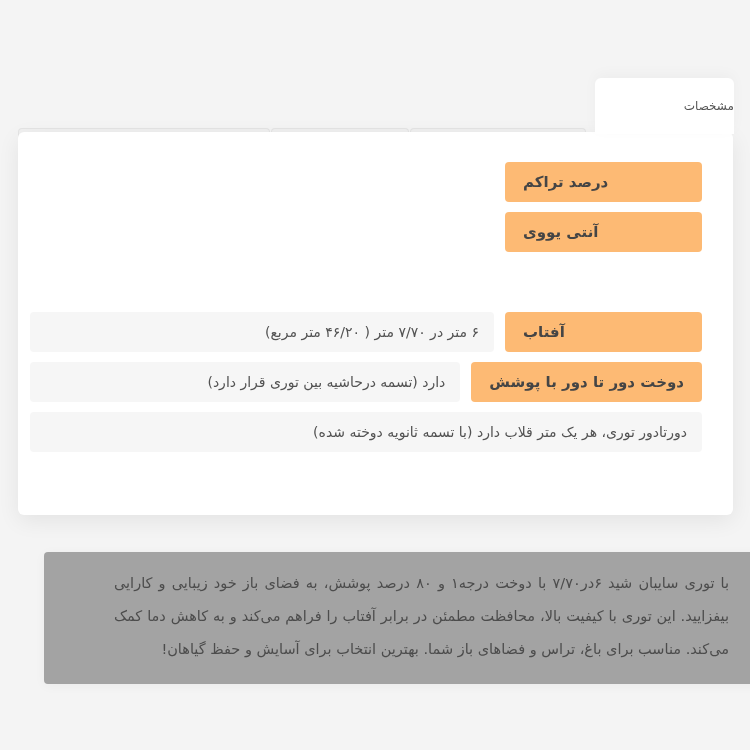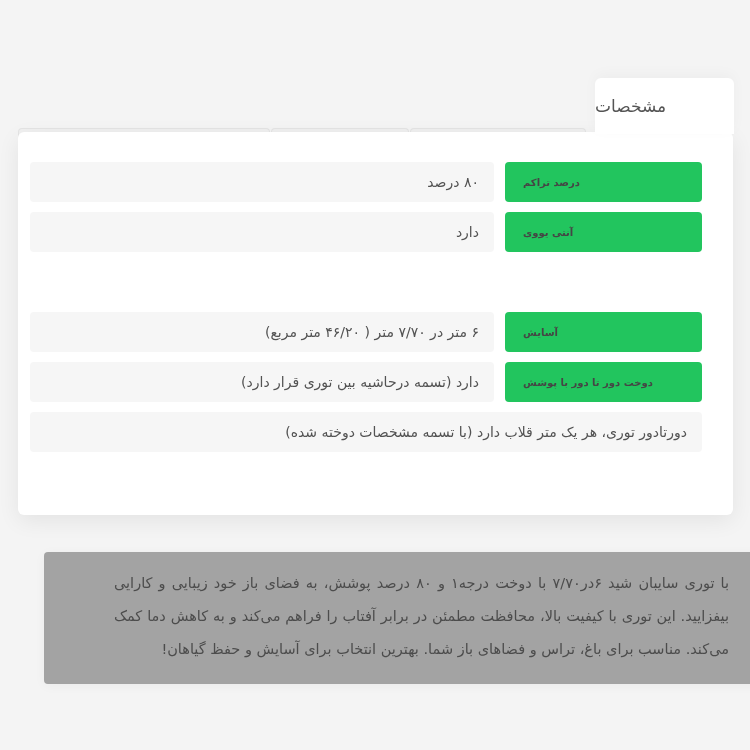--- a/index.html
+++ b/index.html
@@ -20,23 +20,23 @@
     position: absolute;
     top: 78px;
     right: 16px;
     width: 139px;
     height: 56px;
     background: #ffffff;
     border-radius: 6px 6px 0 0;
     z-index: 3;
     display: flex;
     align-items: center;
-    justify-content: flex-end;
+    justify-content: flex-start;
     color: #555555;
-    font-size: 17px;
+    font-size: 12px;
     cursor: pointer;
     box-shadow: 0 -4px 14px rgba(0,0,0,0.03);
   }
 
   
   .tab-peek {
     position: absolute;
     top: 128px;
     height: 14px;
     background: #f0f0f0;
@@ -65,27 +65,27 @@
     direction: rtl;
   }
   .spec-row {
     display: flex;
     height: 40px;
     margin-bottom: 10px;
     gap: 11px;
   }
   .spec-label {
     flex: 0 0 197px;
-    background: #22c55e;
+    background: #fdba74;
     border-radius: 4px;
     display: flex;
     align-items: center;
     justify-content: flex-end; 
     padding: 0 18px;
-    font-size: 10px;
+    font-size: 15px;
     font-weight: bold;
     color: #454545;
     white-space: nowrap;
     text-align: center;
   }
   .spec-value {
     flex: 1 1 auto;
     background: #f6f6f6;
     border-radius: 4px;
     display: flex;
@@ -132,43 +132,41 @@
   </div>
 
   <div class="tab-peek tab-peek-1"></div>
   <div class="tab-peek tab-peek-2"></div>
   <div class="tab-peek tab-peek-3"></div>
 
   <div class="specs-card">
     <div id="spec-rows">
   <div class="spec-row">
     <div class="spec-label">درصد تراکم</div>
-    <div class="spec-value">۸۰ درصد</div>
   </div>
 
   <div class="spec-row">
     <div class="spec-label">آنتی یووی</div>
-    <div class="spec-value">دارد</div>
   </div>
 
   <div class="spec-row">
   </div>
 
   <div class="spec-row">
-    <div class="spec-label">آسایش</div>
+    <div class="spec-label">آفتاب</div>
     <div class="spec-value">۶ متر در ۷/۷۰ متر ( ۴۶/۲۰ متر مربع)</div>
   </div>
 
   <div class="spec-row">
     <div class="spec-label">دوخت دور تا دور با پوشش</div>
     <div class="spec-value">دارد (تسمه درحاشیه بین توری قرار دارد)</div>
   </div>
 
   <div class="spec-row">
-    <div class="spec-value">دورتادور توری، هر یک متر قلاب دارد (با تسمه مشخصات دوخته شده)</div>
+    <div class="spec-value">دورتادور توری، هر یک متر قلاب دارد (با تسمه ثانویه دوخته شده)</div>
   </div>
 
   <div class="spec-row">
   </div>
 </div>
   </div>
 
   <div class="desc-card">
     <p>با توری سایبان شید ۶در۷/۷۰ با دوخت درجه۱ و ۸۰ درصد پوشش، به فضای باز خود زیبایی و کارایی بیفزایید. این توری با کیفیت بالا، محافظت مطمئن در برابر آفتاب را فراهم می‌کند و به کاهش دما کمک می‌کند. مناسب برای باغ، تراس و فضاهای باز شما. بهترین انتخاب برای آسایش و حفظ گیاهان!</p>
   </div>

